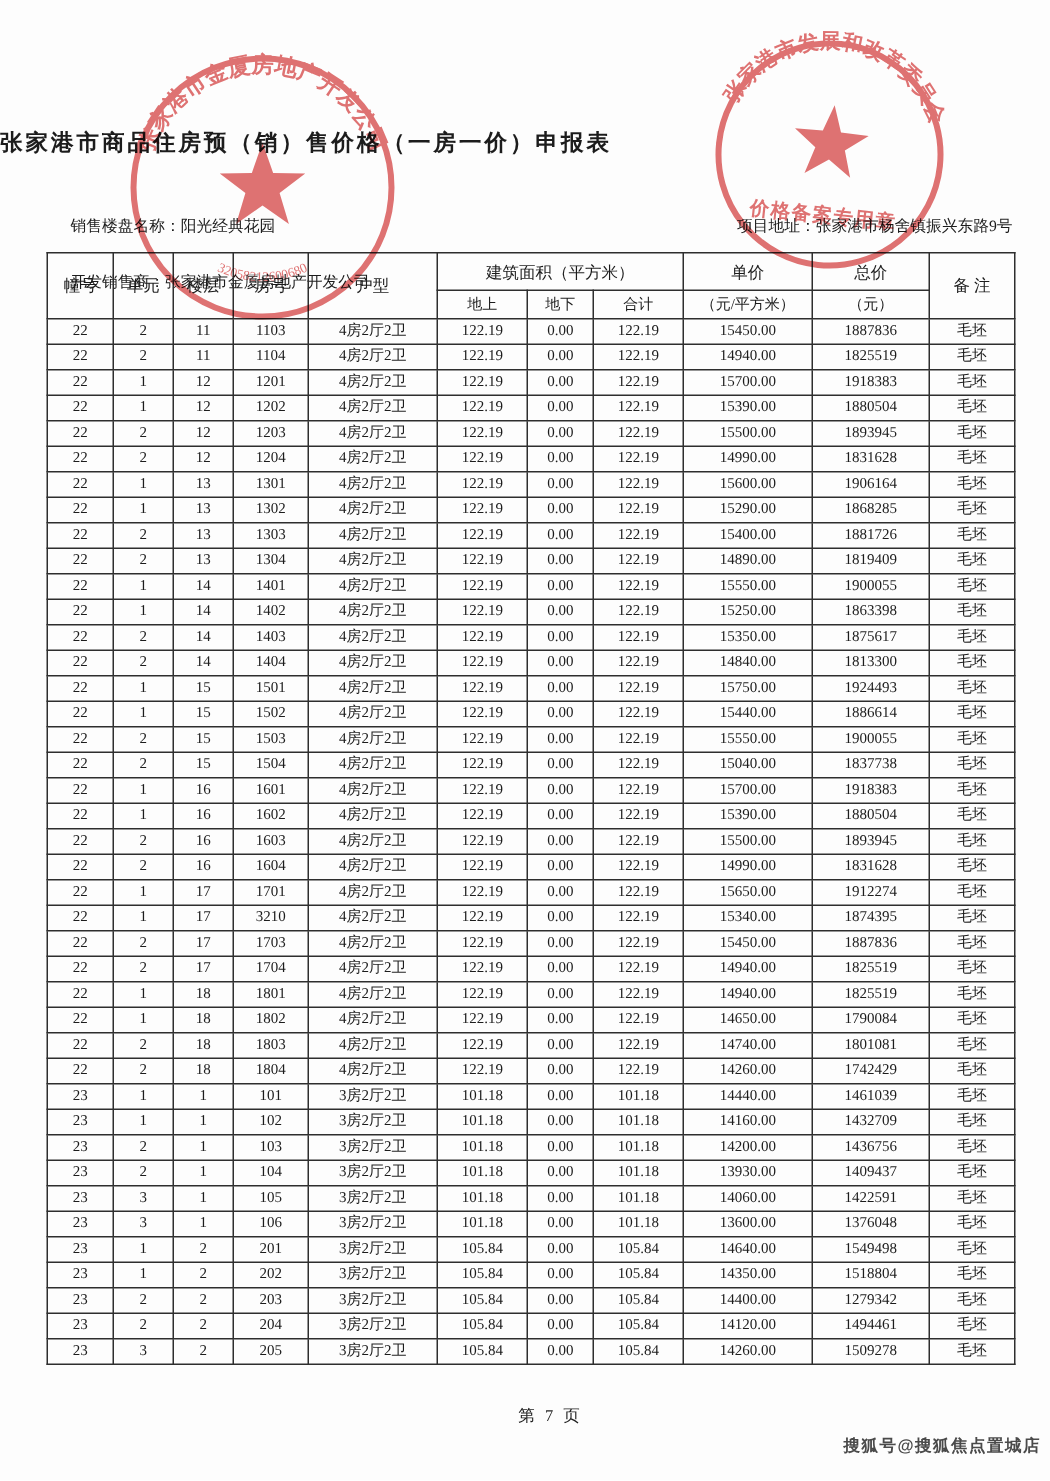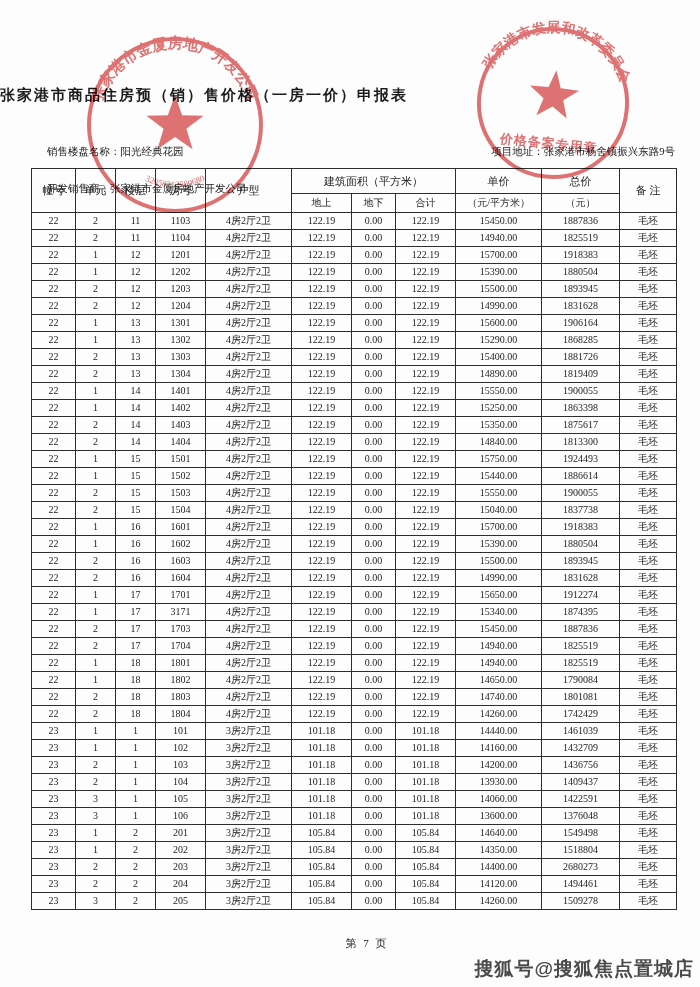--- a/index.html
+++ b/index.html
@@ -26,21 +26,21 @@
   }
   table.price thead th{font-size:11px;}
   table.price thead tr.h1 th{height:24px;}
   table.price thead tr.h2 th{height:18px;font-size:10px;margin-top:45px;}
   table.price tbody td{height:16px;line-height:16px;}
   .footer{
     position:absolute;top:936px;left:17px;width:100%;text-align:center;font-size:11px;
     letter-spacing:2px;
   }
   .watermark{
-    position:absolute;top:956px;right:6px;font-size:19px;font-weight:bold;
+    position:absolute;top:956px;right:6px;font-size:11px;font-weight:bold;
     color:#4a4a4a;font-family:"Liberation Sans","DejaVu Sans",sans-serif;
     text-shadow:0 0 2px #ffffff;letter-spacing:1px;
   }
   .stamp{position:absolute;opacity:0.78;mix-blend-mode:multiply;pointer-events:none;}
   .stamp-left{left:80px;top:30px;}
   .stamp-right{left:468px;top:18px;transform:rotate(6deg);}
 </style>
 </head>
 <body>
 
@@ -389,21 +389,21 @@
           <td>0.00</td>
           <td>122.19</td>
           <td>15650.00</td>
           <td>1912274</td>
           <td>毛坯</td>
         </tr>
         <tr>
           <td>22</td>
           <td>1</td>
           <td>17</td>
-          <td>3171</td>
+          <td>3210</td>
           <td>4房2厅2卫</td>
           <td>122.19</td>
           <td>0.00</td>
           <td>122.19</td>
           <td>15340.00</td>
           <td>1874395</td>
           <td>毛坯</td>
         </tr>
         <tr>
           <td>22</td>
@@ -590,21 +590,21 @@
         <tr>
           <td>23</td>
           <td>2</td>
           <td>2</td>
           <td>203</td>
           <td>3房2厅2卫</td>
           <td>105.84</td>
           <td>0.00</td>
           <td>105.84</td>
           <td>14400.00</td>
-          <td>2680273</td>
+          <td>1279342</td>
           <td>毛坯</td>
         </tr>
         <tr>
           <td>23</td>
           <td>2</td>
           <td>2</td>
           <td>204</td>
           <td>3房2厅2卫</td>
           <td>105.84</td>
           <td>0.00</td>

